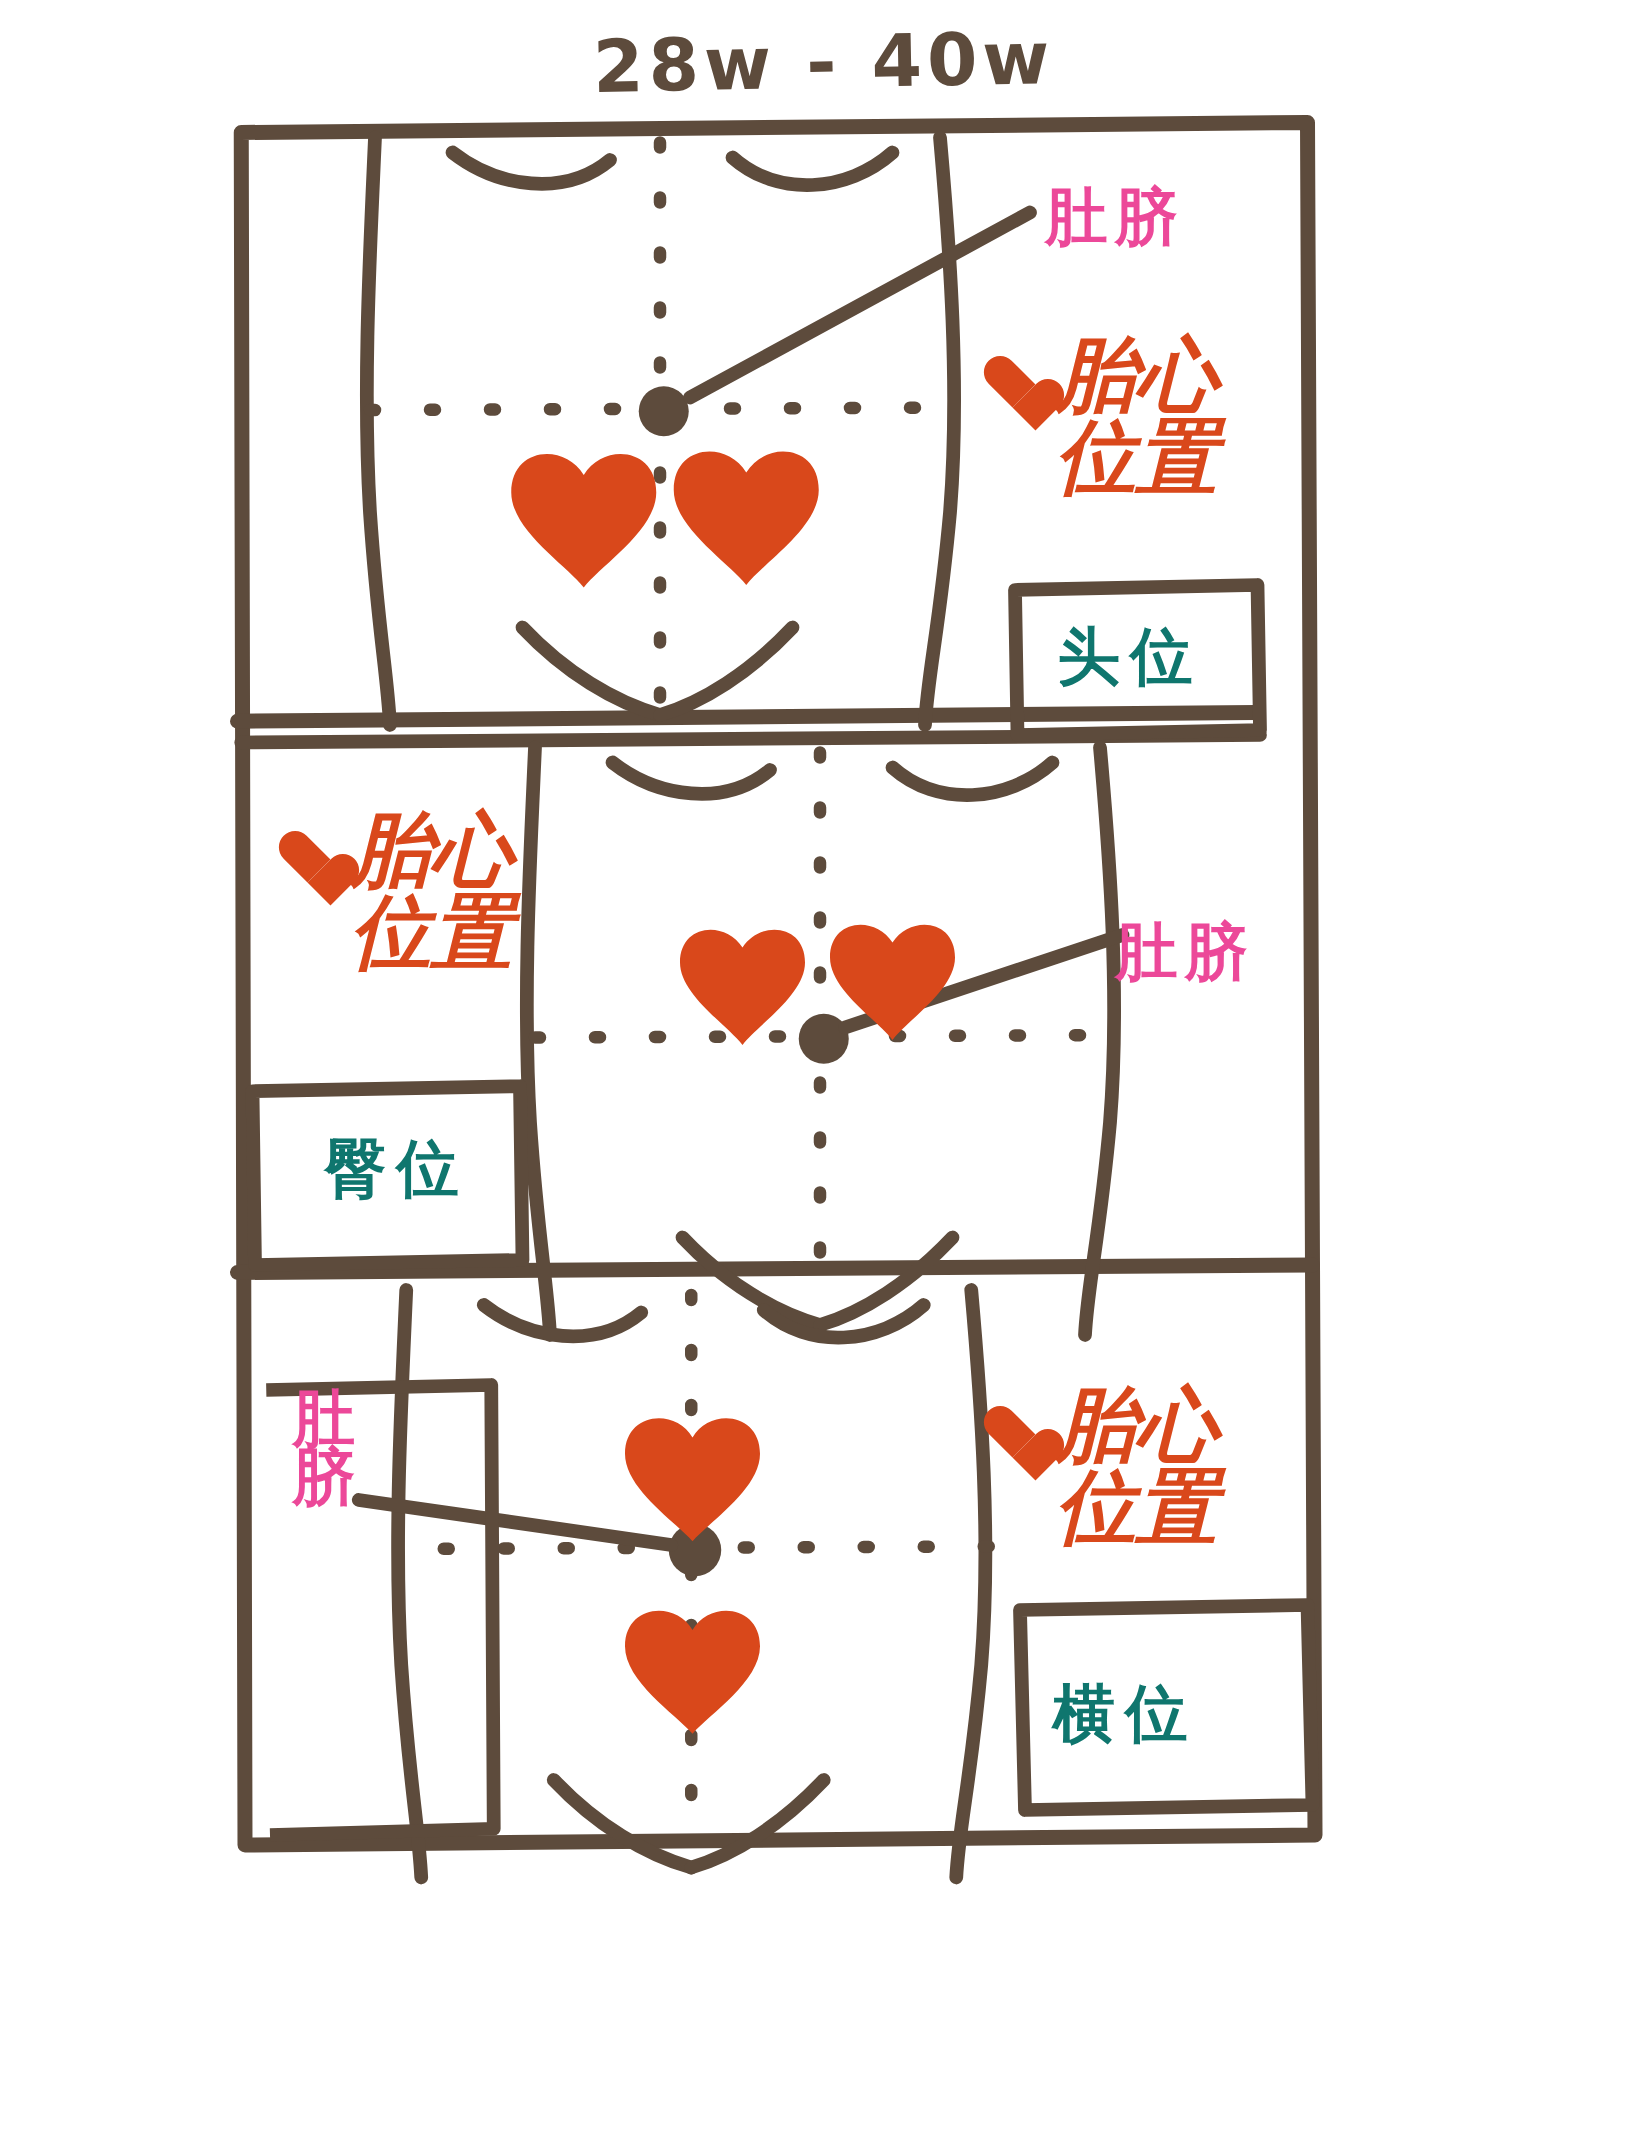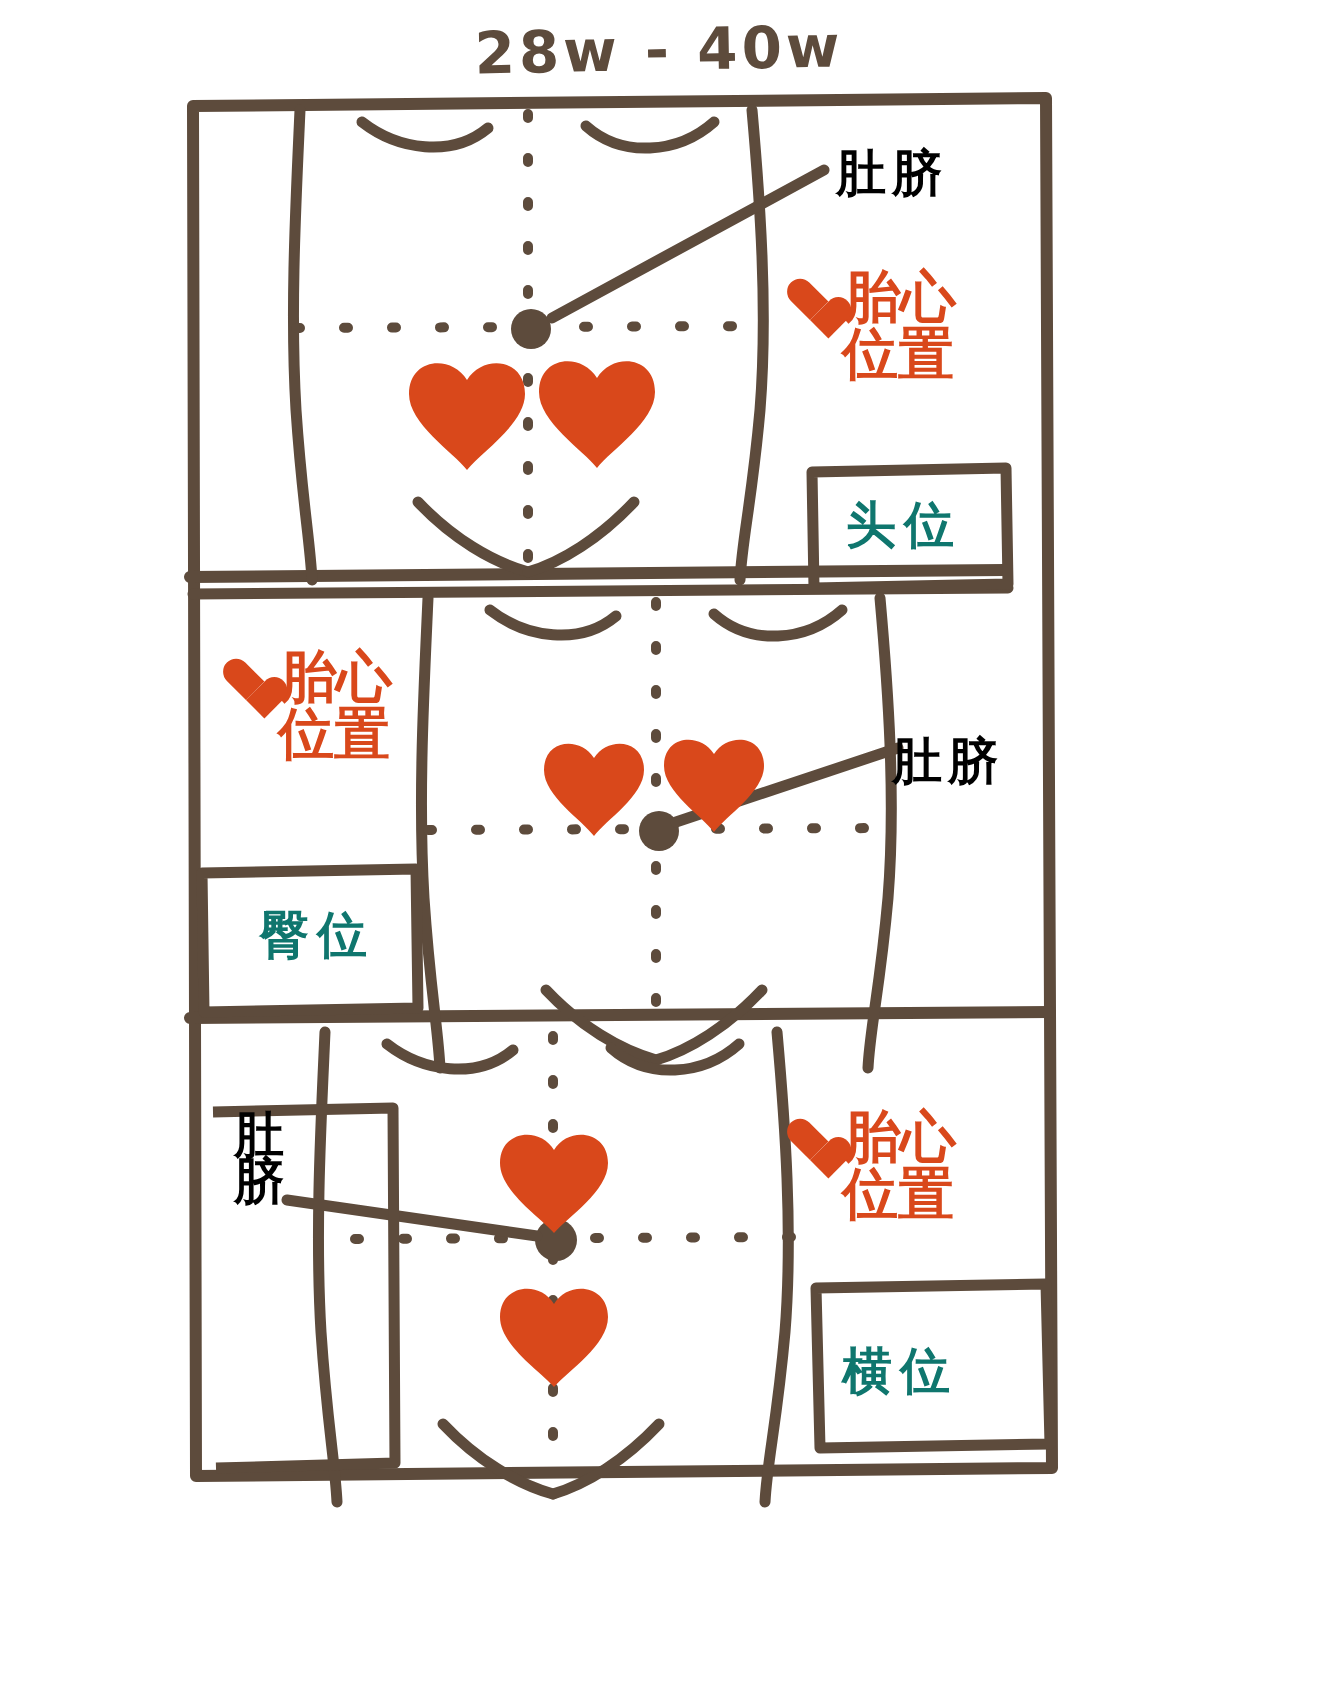--- a/index.html
+++ b/index.html
@@ -14,27 +14,27 @@
     position:absolute;left:0;top:16px;width:1318px;text-align:center;
     color:#5d4b3c;font-size:58px;font-weight:bold;letter-spacing:4px;
     font-family:"DejaVu Sans","Liberation Sans",sans-serif;
     transform:rotate(-1.1deg);
   }
 
   .cjk{
     font-family:"DejaVu Sans","Liberation Sans",sans-serif;
     font-weight:bold;
   }
-  .lbl-brown{position:absolute;color:#000000;}
+  .lbl-brown{position:absolute;color:#ec4899;}
   .lbl-red{position:absolute;color:#d9481b;}
 
   .nav-h{font-size:50px;letter-spacing:6px;}
   .nav-v{font-size:50px;line-height:0.92;width:62px;text-align:center;}
 
-  .fh{font-size:56px;line-height:1.02;text-align:center;}
+  .fh{font-size:65px;line-height:1.02;text-align:right;font-style:italic;}
   .fh .l1{white-space:nowrap;}
   .fh .l2{padding-left:54px;white-space:nowrap;}
 
   .heart-ic{
     display:inline-block;width:50px;height:46px;vertical-align:-7px;
     margin-right:8px;position:relative;
   }
   .heart-ic::before,.heart-ic::after{
     content:"";position:absolute;top:3px;width:26px;height:40px;
     background:#d9481b;border-radius:26px 26px 0 0;

